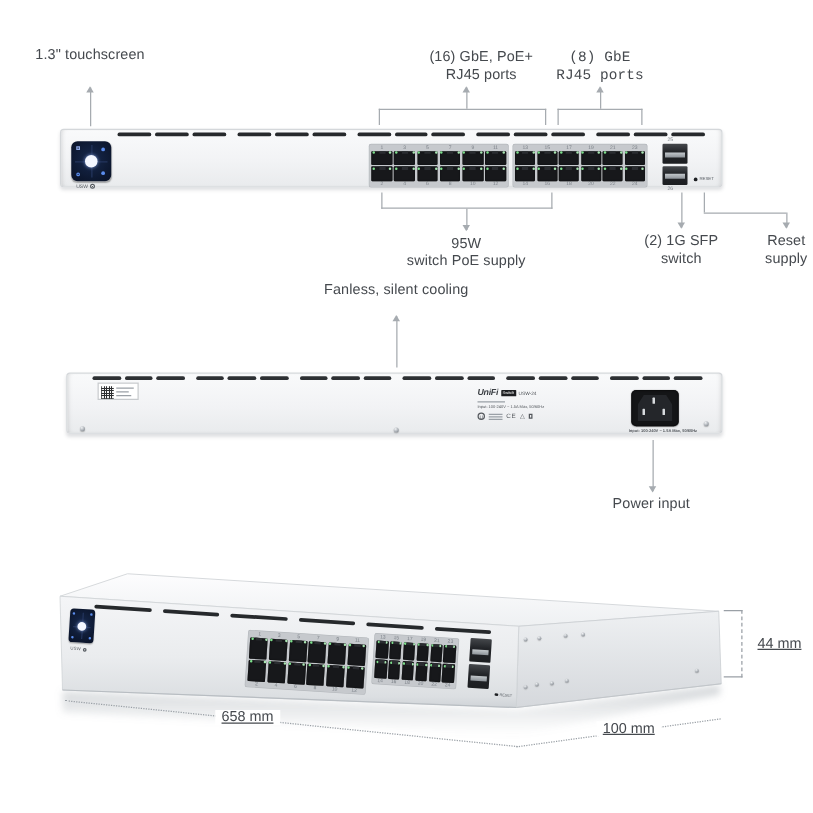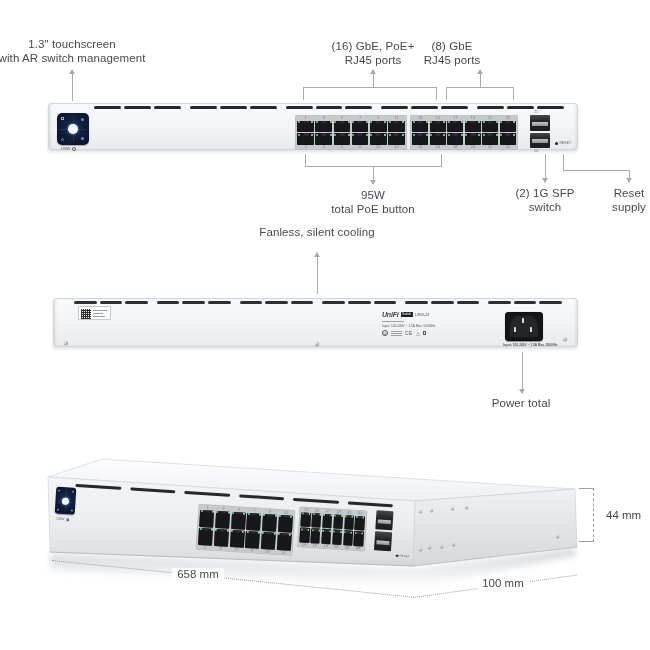--- a/index.html
+++ b/index.html
@@ -4,21 +4,21 @@
 <style>
   *{box-sizing:border-box;margin:0;padding:0;}
   html,body{width:650px;height:650px;background:#ffffff;overflow:hidden;
     font-family:"Liberation Sans","DejaVu Sans",sans-serif;}
   #canvas{position:relative;width:650px;height:650px;background:#fff;}
 
   
   .note{position:absolute;font-size:11.5px;line-height:13.5px;color:#45494e;
     text-align:center;transform:translateX(-50%);white-space:nowrap;letter-spacing:.1px;}
   .dimlabel{position:absolute;font-size:11.5px;color:#45494e;background:#fff;
-    padding:0 5px;white-space:nowrap;transform:translateX(-50%);}
+    padding:0 5px;white-space:nowrap;transform:translateX(-50%);text-decoration:underline;}
 
   
   .vline{position:absolute;width:0;border-left:1px solid #a6abb0;}
   .hline{position:absolute;height:0;border-top:1px solid #a6abb0;}
   .bracket-down{position:absolute;border:1px solid #a6abb0;border-bottom:none;}
   .bracket-up{position:absolute;border:1px solid #a6abb0;border-top:none;}
   .ar-up{position:absolute;left:-4px;top:-1px;width:0;height:0;
     border-left:3.5px solid transparent;border-right:3.5px solid transparent;
     border-bottom:5px solid #a6abb0;}
   .ar-dn{position:absolute;left:-4px;bottom:-1px;width:0;height:0;
@@ -116,36 +116,35 @@
   .dotline{position:absolute;height:0;border-top:1.5px dotted #9aa0a6;transform-origin:0 0;}
   .dashv{position:absolute;width:0;border-left:1px dashed #9aa0a6;}
 </style>
 </head>
 <body>
 
 <div id="canvas">
 
   <div class="note" style="left:72px;top:38px;">
     <div>1.3" touchscreen</div>
-    <div>with AR switch management</div>
   </div>
   <div class="vline" style="left:72px;top:70px;height:31px;">
       <span class="ar-up"></span>
     </div>
 
-  <div class="note" style="left:373px;top:40px;">
+  <div class="note" style="left:385px;top:40px;">
     <div>(16) GbE, PoE+</div>
     <div>RJ45 ports</div>
   </div>
   <div class="vline" style="left:373px;top:70px;height:17px;">
       <span class="ar-up"></span>
     </div>
   <div class="bracket-down" style="left:303px;top:87px;width:134px;height:13px;"></div>
 
-  <div class="note" style="left:452px;top:40px;">
+  <div class="note" style="left:480px;top:40px;font-family:Liberation Mono, monospace;">
     <div>(8) GbE</div>
     <div>RJ45 ports</div>
   </div>
   <div class="vline" style="left:480px;top:70px;height:17px;">
       <span class="ar-up"></span>
     </div>
   <div class="bracket-down" style="left:446px;top:87px;width:68px;height:13px;"></div>
 
   <div class="device" style="left:48px;top:103px;width:530px;height:47px;">
     <div class="vents" style="left:45px;top:2px;width:470px;">
@@ -353,21 +352,21 @@
       <span class="reset-label">RESET</span>
     </div>
   </div>
 
   <div class="bracket-up" style="left:305px;top:154px;width:137px;height:13px;"></div>
   <div class="vline" style="left:373px;top:167px;height:17px;">
       <span class="ar-dn"></span>
     </div>
   <div class="note" style="left:373px;top:189px;">
     <div>95W</div>
-    <div>total PoE button</div>
+    <div>switch PoE supply</div>
   </div>
 
   <div class="vline" style="left:545px;top:154px;height:28px;">
       <span class="ar-dn"></span>
     </div>
   <div class="note" style="left:545px;top:187px;">
     <div>(2) 1G SFP</div>
     <div>switch</div>
   </div>
 
@@ -460,21 +459,21 @@
 
     <span class="screw" style="left:10px;top:42px;"></span>
     <span class="screw" style="left:261px;top:43px;"></span>
     <span class="screw" style="left:509px;top:38px;"></span>
   </div>
 
   <div class="vline" style="left:522px;top:352px;height:41px;">
       <span class="ar-dn"></span>
     </div>
   <div class="note" style="left:521px;top:397px;">
-    <div>Power total</div>
+    <div>Power input</div>
   </div>
 
   <svg id="persp-svg" width="650" height="210" viewBox="0 440 650 210">
     <defs>
       <linearGradient id="gTop" x1="0" y1="0" x2="0" y2="1">
         <stop offset="0" stop-color="#fdfdfe"></stop>
           <stop offset="1" stop-color="#eef0f2"></stop>
       </linearGradient>
       <linearGradient id="gFront" x1="0" y1="0" x2="0" y2="1">
         <stop offset="0" stop-color="#f4f5f7"></stop>

